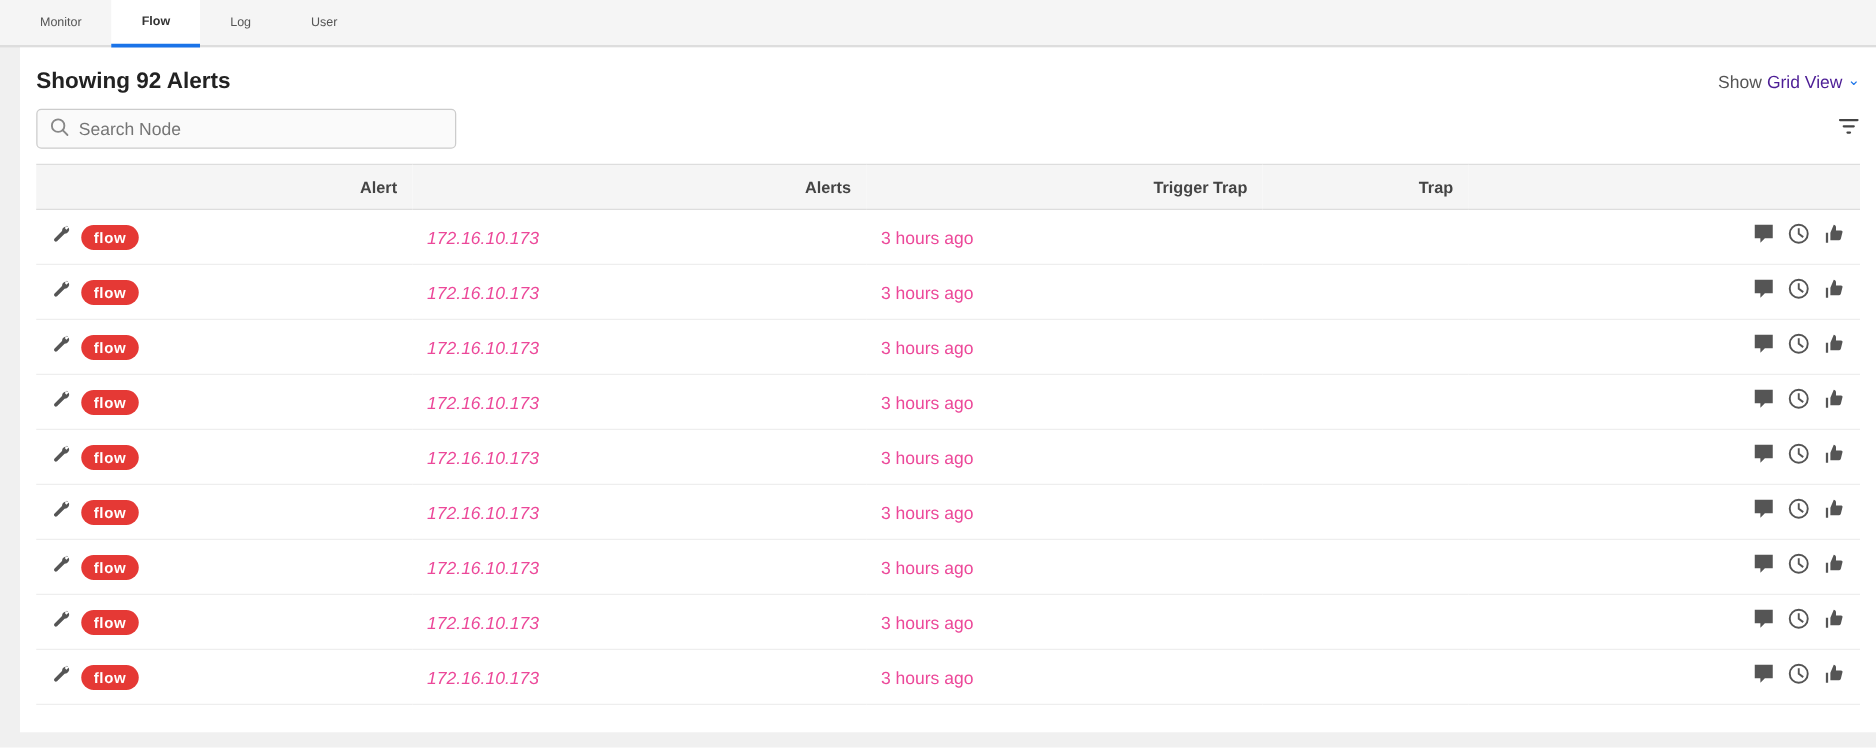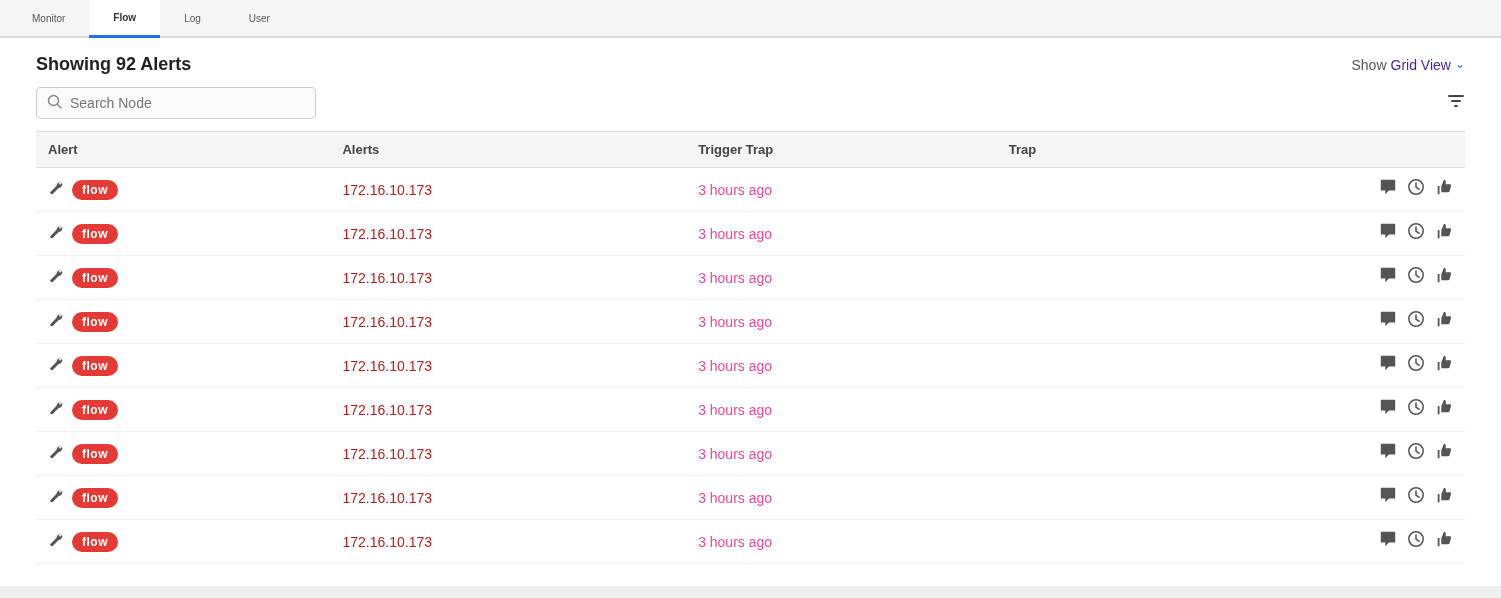--- a/index.html
+++ b/index.html
@@ -28,22 +28,23 @@
     .tab.active {
       color: #333;
       font-weight: 600;
       border-bottom: 3px solid #1a73e8;
       background: #fff;
     }
 
     
     .main-content {
       background: #fff;
-      padding: 16px 36px;
+      padding: 16px 13px;
       min-height: calc(100vh - 50px);
+      margin-left: 16px;
     }
 
     
     .header-row {
       display: flex;
       align-items: center;
       justify-content: space-between;
       margin-bottom: 12px;
     }
     .alerts-title {
@@ -71,21 +72,21 @@
       align-items: center;
       margin-bottom: 12px;
     }
     .search-box {
       display: flex;
       align-items: center;
       border: 1px solid #ccc;
       border-radius: 4px;
       background: #fafafa;
       padding: 6px 10px;
-      width: 280px;
+      width: 336px;
       gap: 8px;
     }
     .search-icon-svg {
       color: #888;
       flex-shrink: 0;
     }
     .search-input {
       border: none;
       background: transparent;
       outline: none;
@@ -104,21 +105,21 @@
     .alerts-table {
       width: 100%;
       border-collapse: collapse;
     }
     .alerts-table thead tr {
       background: #f5f5f5;
       border-top: 1px solid #ddd;
       border-bottom: 1px solid #ddd;
     }
     .alerts-table th {
-      text-align: left;
+      text-align: right;
       padding: 10px 12px;
       font-size: 13px;
       font-weight: 600;
       color: #444;
     }
     .alerts-table td {
       padding: 10px 12px;
       border-bottom: 1px solid #eee;
       vertical-align: middle;
     }
@@ -138,23 +139,24 @@
       color: #fff;
       font-size: 12px;
       font-weight: 700;
       padding: 3px 10px;
       border-radius: 12px;
       letter-spacing: 0.5px;
     }
 
     
     .source-link {
-      color: #b91c1c;
+      color: #ec4899;
       cursor: pointer;
       text-decoration: none;
+      font-style: italic;
     }
 
     
     .trigger-time {
       color: #ec4899;
     }
 
     
     .action-icons {
       display: flex;

